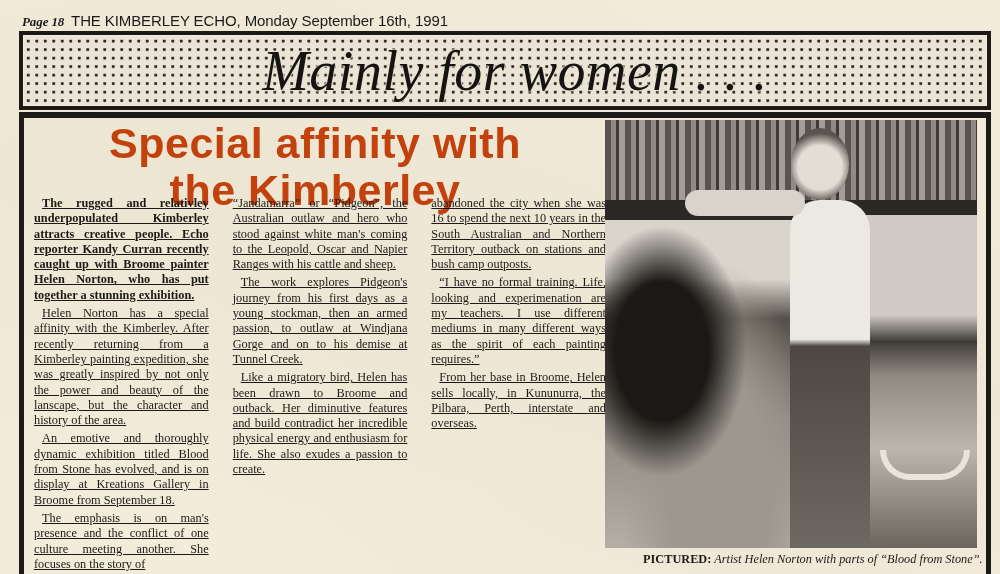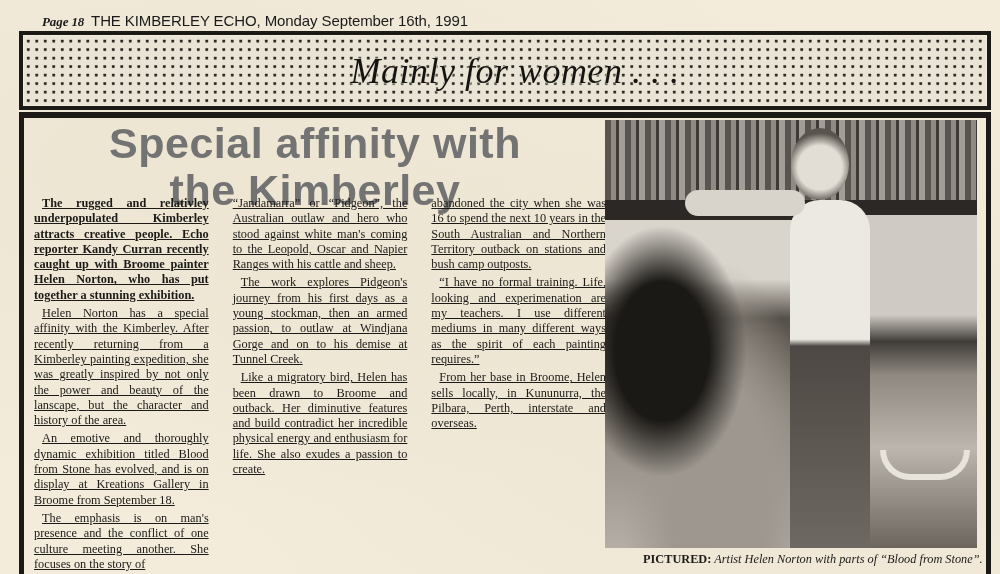--- a/index.html
+++ b/index.html
@@ -18,52 +18,52 @@
     pointer-events: none;
   }
   .masthead {
     position: absolute; left: 22px; top: 12px;
     font-family: "Liberation Sans", "DejaVu Sans", sans-serif;
     font-size: 15px; color: #1a1a1a; letter-spacing: -0.1px;
     white-space: nowrap;
   }
   .masthead .page-no {
     font-family: "Liberation Serif", serif; font-style: italic; font-weight: bold;
-    font-size: 13px; margin-right: 3px; margin-left: 20px;
+    font-size: 13px; margin-right: 3px;
   }
   .banner {
     position: absolute; left: 19px; top: 31px; width: 972px; height: 79px;
     background: #1c1a17; padding: 4px;
   }
   .banner-inner {
     width: 100%; height: 100%;
     border: 1px solid #f3ecdb;
     background-color: #e9e4d5;
     background-image: radial-gradient(circle at 50% 60%, #2a2620 1.3px, transparent 1.6px);
     background-size: 8.5px 8.5px;
     display: flex; align-items: center; justify-content: center;
     position: relative;
   }
   .banner-title {
     font-family: "Liberation Serif", "DejaVu Serif", serif;
-    font-style: italic; font-size: 36px; color: #161410;
+    font-style: italic; font-size: 56px; color: #161410;
     letter-spacing: 0.5px;
     text-shadow: 0 0 3px #e9e4d5, 0 0 3px #e9e4d5, 0 0 2px #e9e4d5;
     margin-left: 20px;
   }
   .frame {
     position: absolute; left: 19px; top: 112px; width: 972px; height: 462px;
     border-left: 5px solid #1c1a17; border-right: 5px solid #1c1a17;
     border-top: 6px solid #1c1a17;
   }
   .headline {
     position: absolute; left: 26px; top: 120px; width: 578px;
     font-family: "Liberation Sans", "DejaVu Sans", sans-serif;
     font-weight: bold; font-size: 43px; line-height: 47px;
-    text-align: center; color: #737373; letter-spacing: 0.5px;
+    text-align: center; color: #c2410c; letter-spacing: 0.5px;
   }
   .columns {
     position: absolute; top: 196px; left: 34px; width: 572px; height: 378px;
     display: flex; gap: 24px; text-decoration: underline;
   }
   .col {
     width: 184px; font-size: 12.3px; line-height: 15.3px;
     text-align: justify; hyphens: none;
   }
   .col p { text-indent: 8px; margin-bottom: 3px; }

